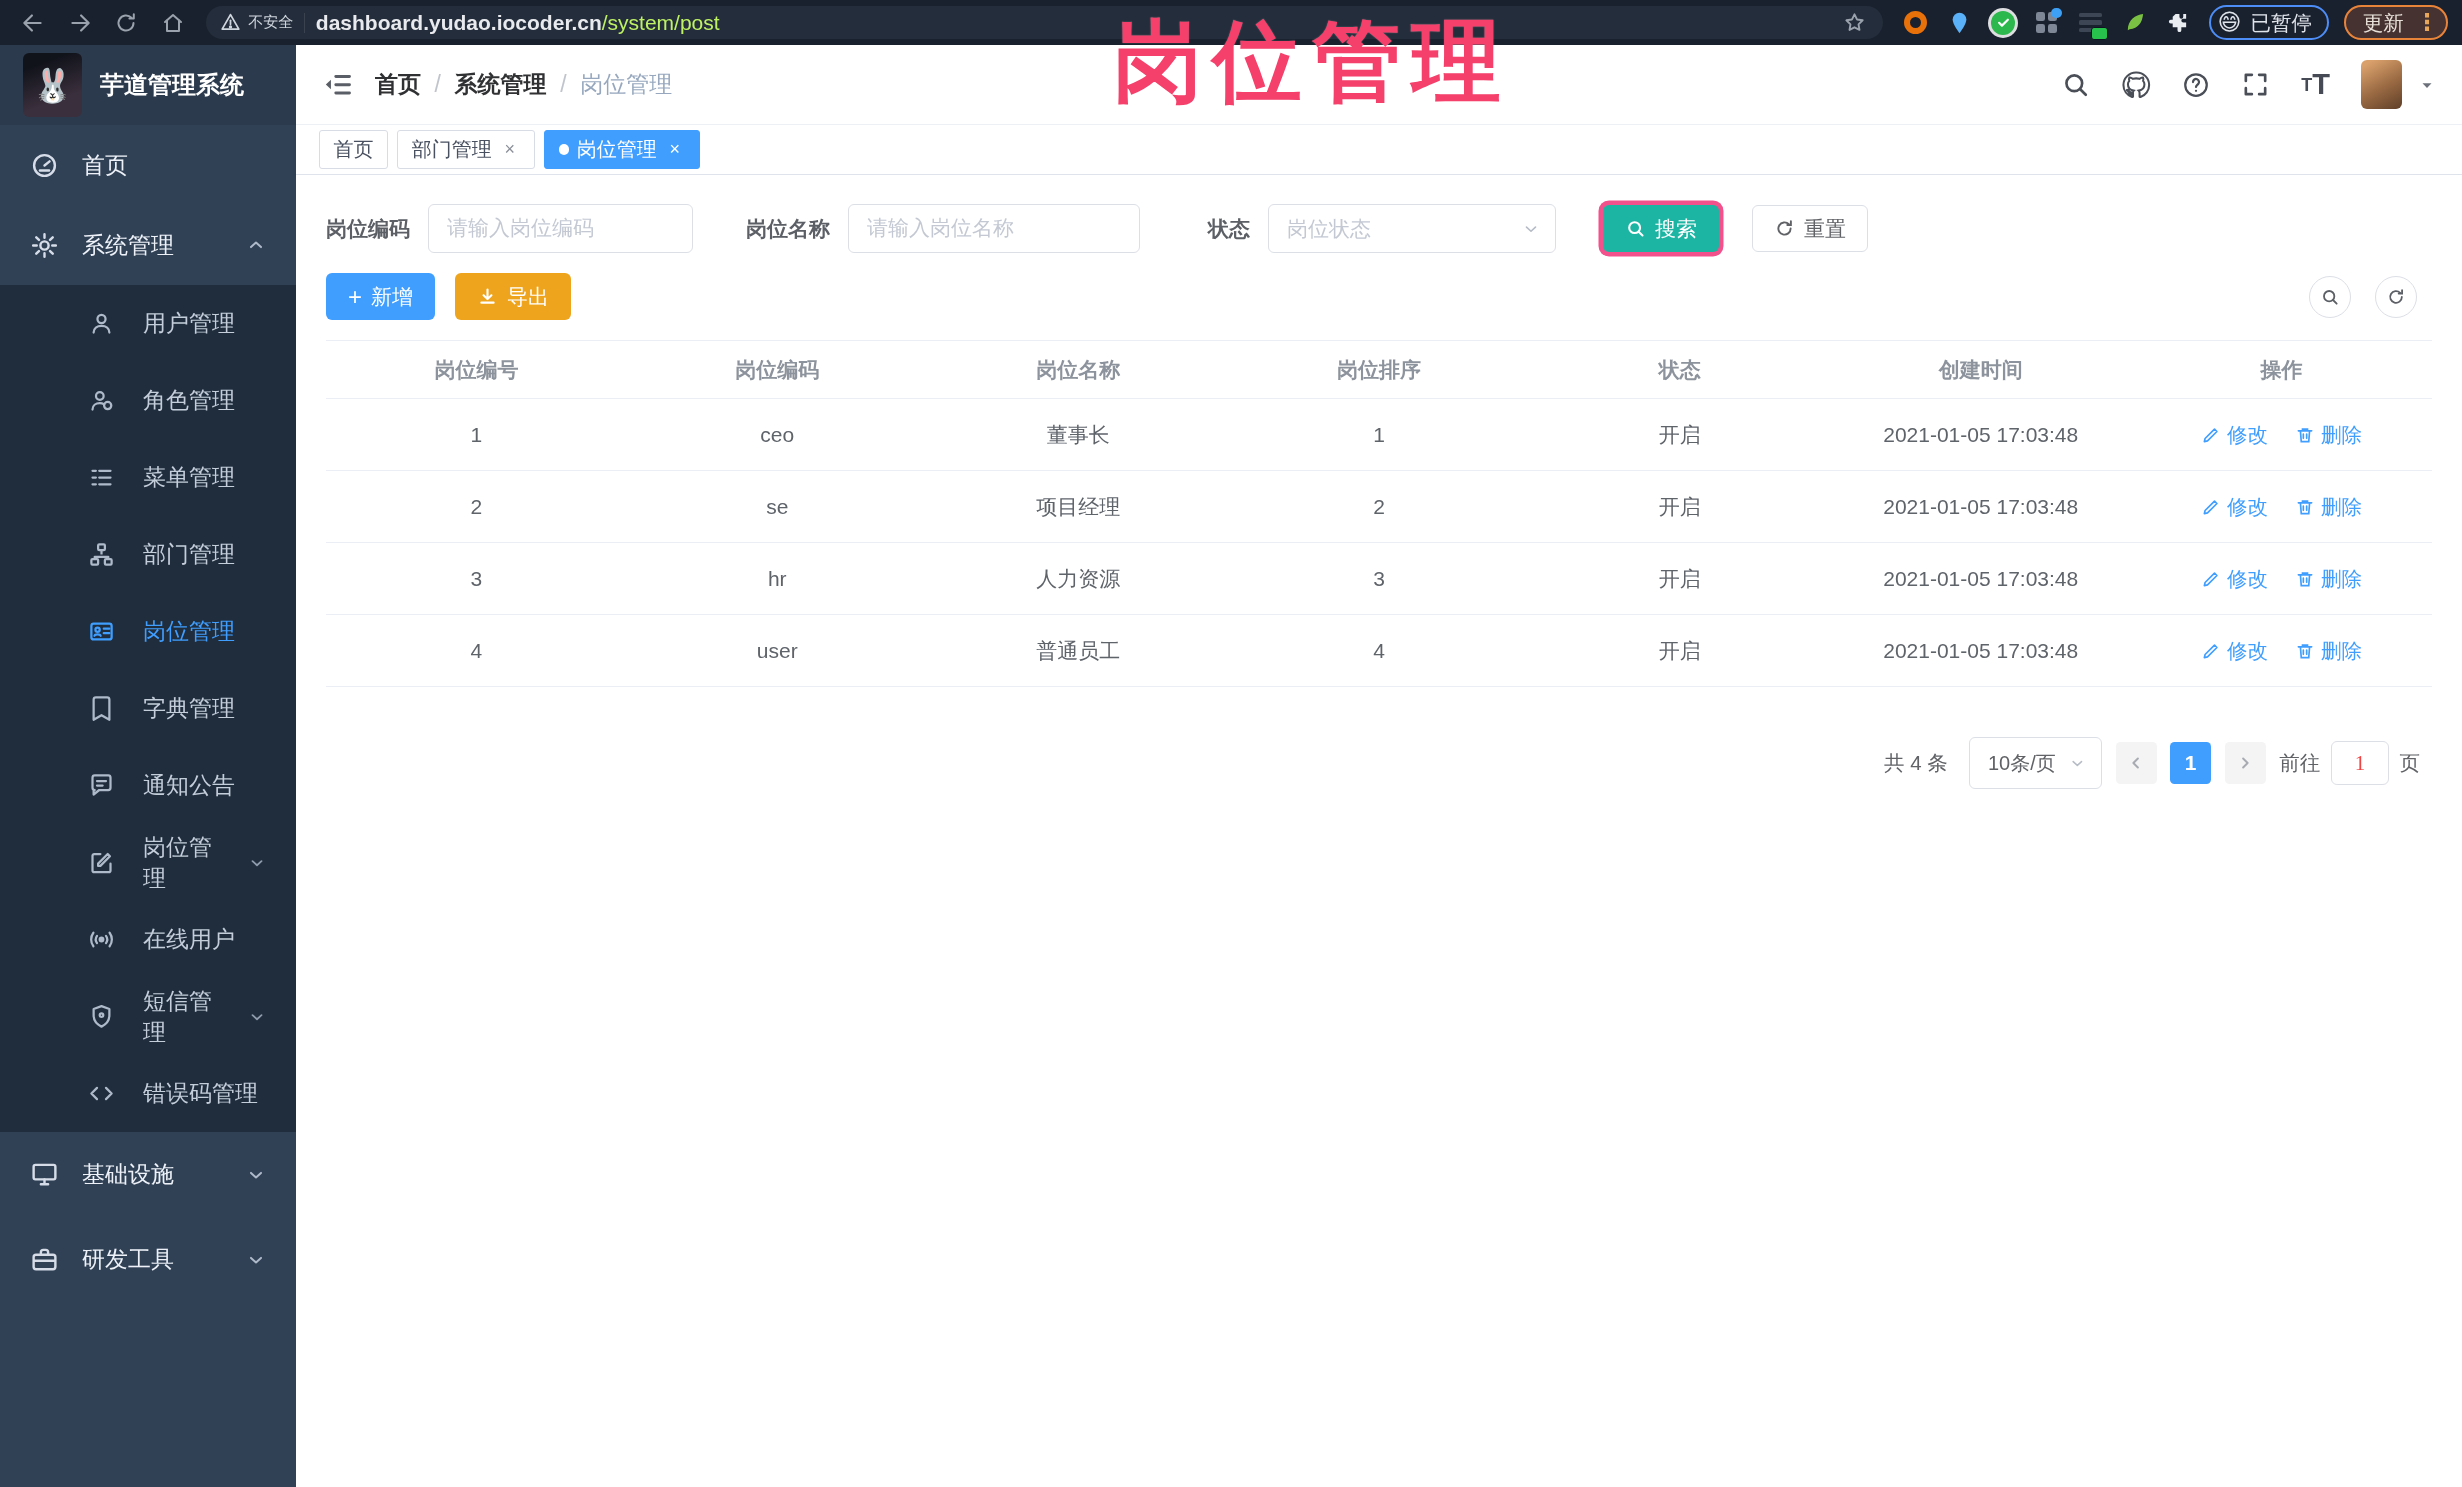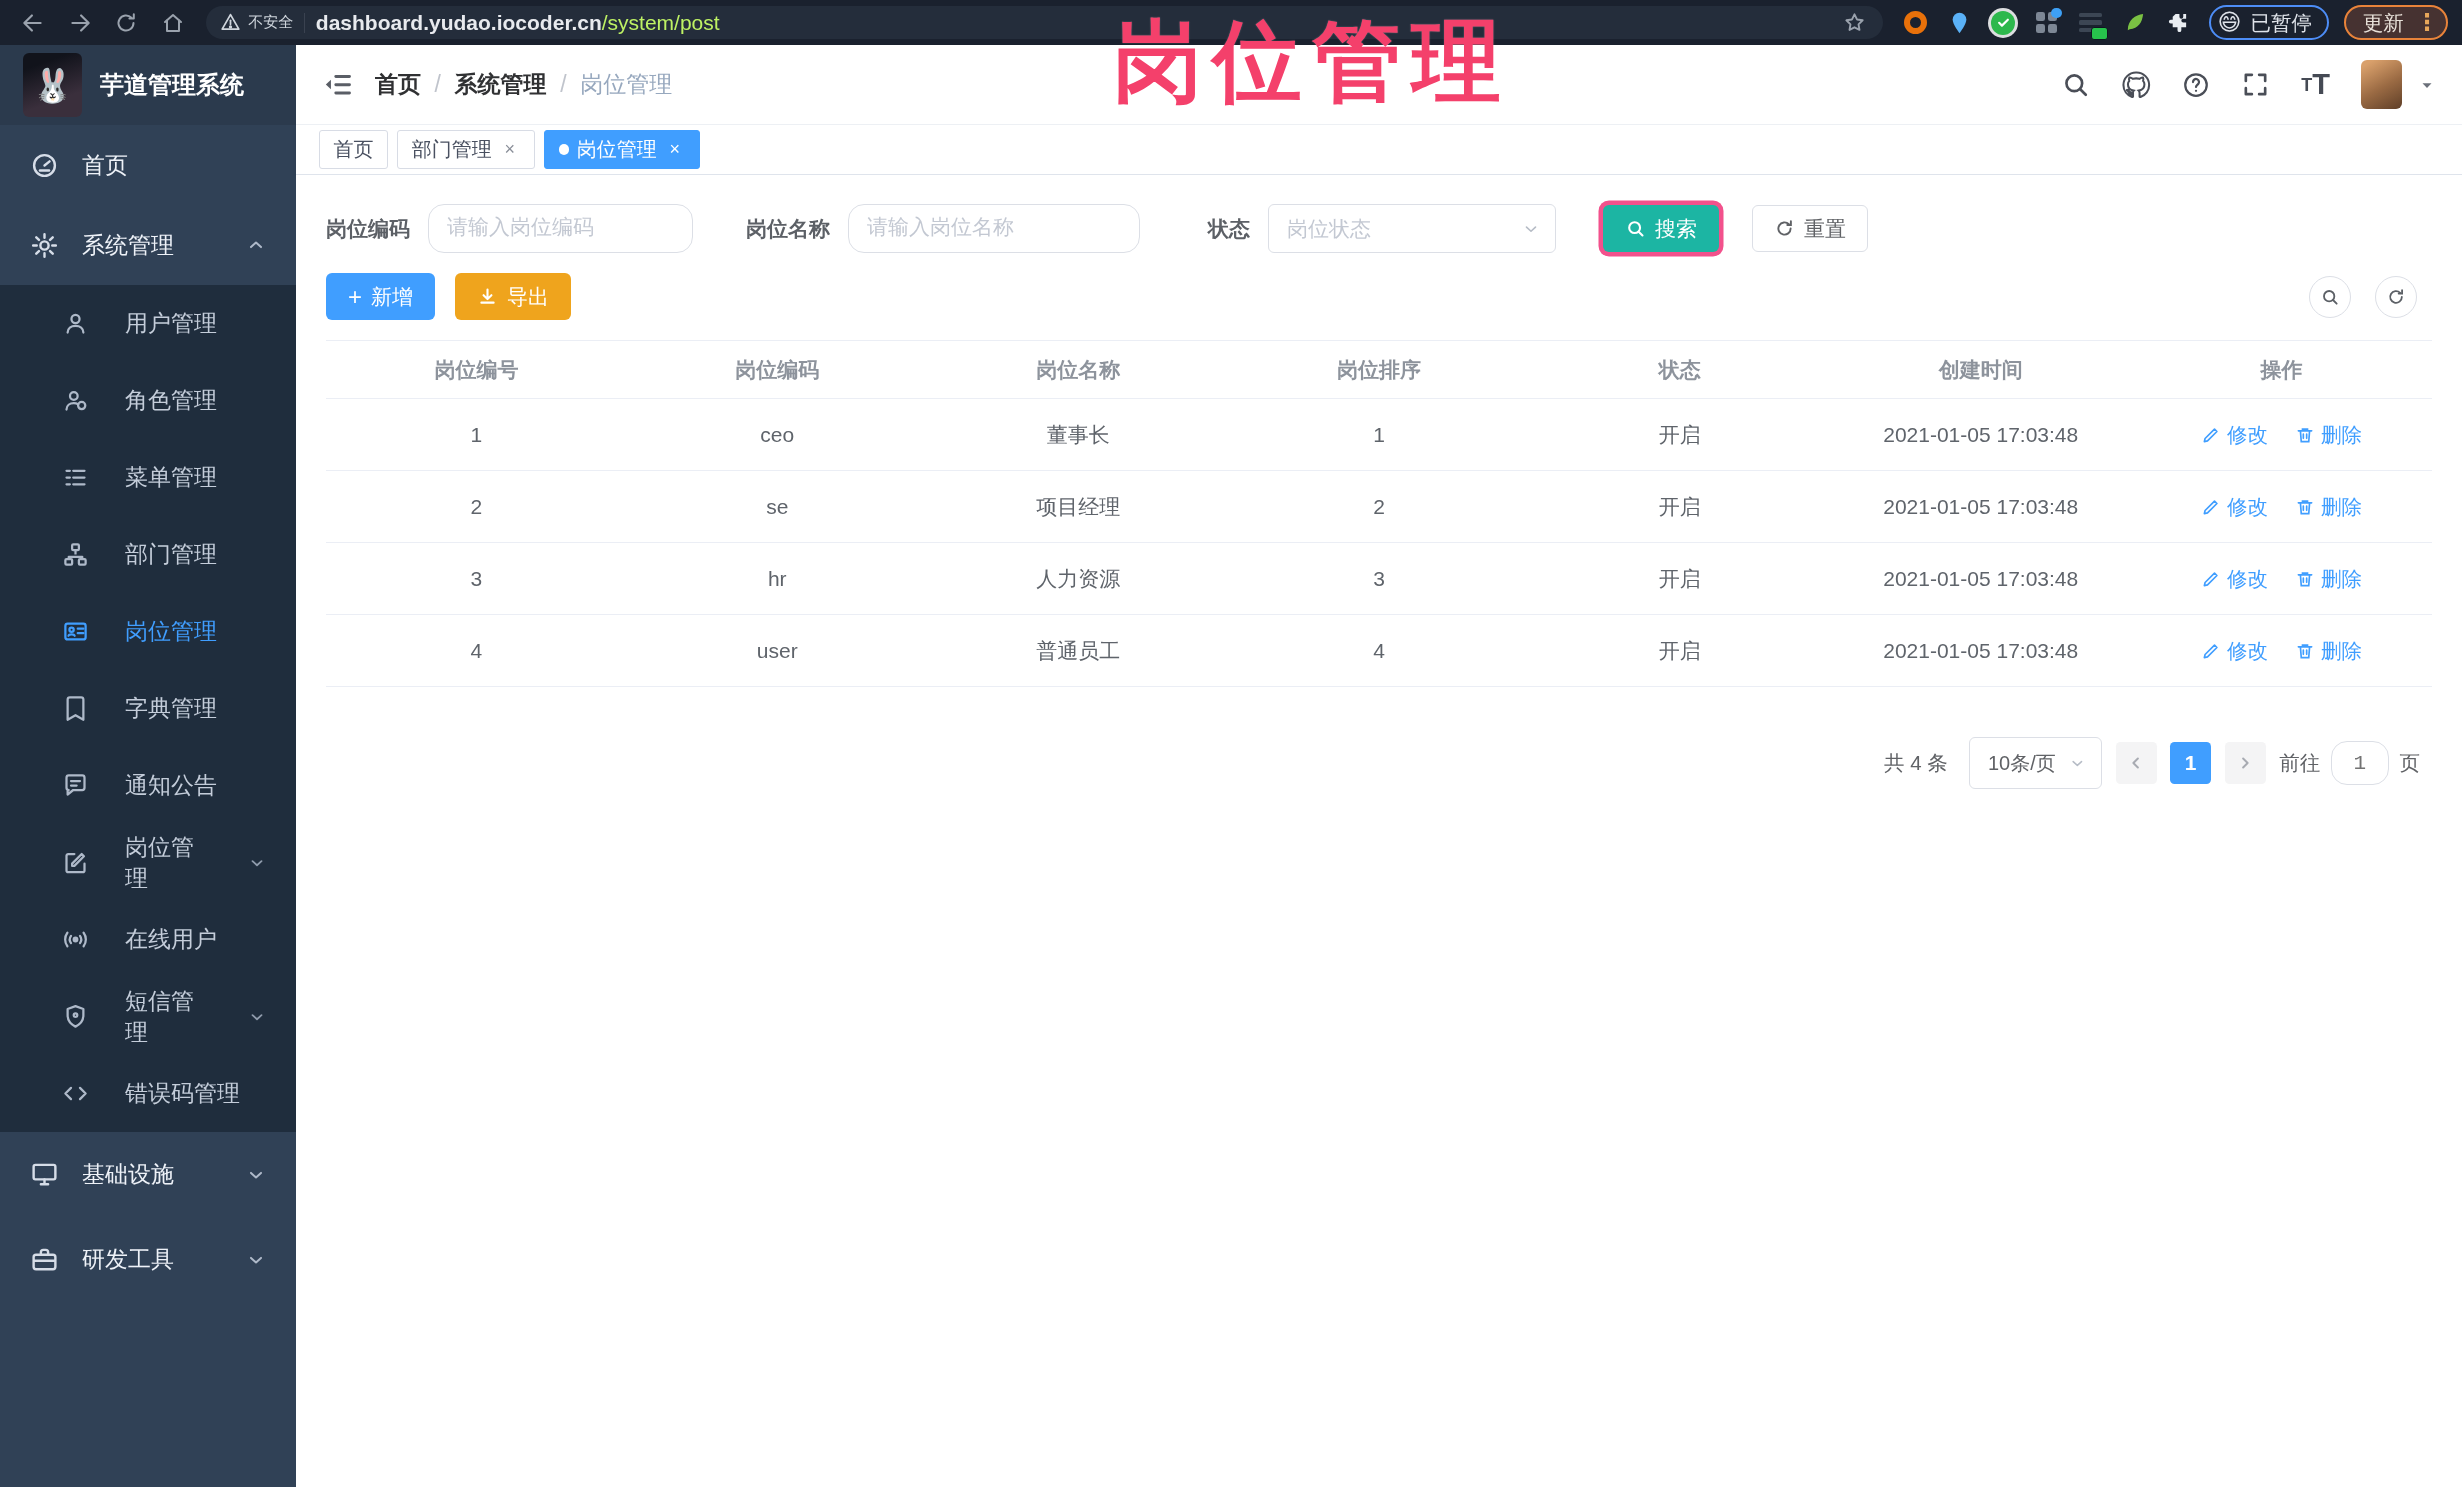--- a/index.html
+++ b/index.html
@@ -65,21 +65,21 @@
   
   .sidebar { width:296px; background:#304156; color:#eef2f8; flex-shrink:0; display:flex; flex-direction:column; font-size:23px; }
   .logo-row { height:80px; display:flex; align-items:center; gap:18px; padding:0 23px; background:#2b3a4d; }
   .logo-img { width:59px; height:64px; border-radius:6px; background:linear-gradient(160deg,#11131b 20%,#3a2f3c 70%); display:flex; align-items:center; justify-content:center; font-size:33px; }
   .logo-title { color:#fff; font-weight:700; font-size:24px; }
   .menu { flex:1; overflow:hidden; }
   .m-item { height:80px; display:flex; align-items:center; gap:23px; padding:0 30px; cursor:pointer; color:#eef2f8; }
   .m-item .mi { width:29px; height:29px; color:#d6dde8; flex-shrink:0; }
   .m-item .chev { margin-left:auto; color:#aeb9c9; }
   .submenu { background:#1f2d3d; }
-  .s-item { height:77px; display:flex; align-items:center; gap:36px; padding:0 30px 0 62px; cursor:pointer; color:#c4cdda; }
+  .s-item { height:77px; display:flex; align-items:center; gap:28px; padding:0 30px 0 88px; cursor:pointer; color:#c4cdda; }
   .s-item .mi { width:27px; height:27px; color:#aeb9c9; flex-shrink:0; }
   .s-item .chev { margin-left:auto; color:#8f9bac; }
   .s-item.active, .s-item.active .mi { color:#409eff; }
   .b-item { height:85px; }
 
   
   .main { flex:1; display:flex; flex-direction:column; background:#fff; min-width:0; }
 
   .navbar { height:80px; display:flex; align-items:center; padding:0 26px; border-bottom:1.5px solid #eef1f5; background:#fff; }
   .hamburger { width:33px; height:33px; color:#5a5e66; margin-right:20px; }
@@ -101,23 +101,23 @@
   .tag.active { background:#409eff; border-color:#409eff; color:#fff; }
   .tag.active .x { color:#fff; }
   .tag .dot { width:10.6px; height:10.6px; border-radius:50%; background:#fff; }
 
   .content { flex:1; padding:29px 30px 0 30px; background:#fff; }
 
   
   .filter-row { display:flex; align-items:center; margin-bottom:20px; }
   .f-label { font-weight:700; color:#5c6066; margin-right:18px; white-space:nowrap; }
   .inp {
-    height:49px; border:1.5px solid #dcdfe6; border-radius:16px; padding:0 18px;
-    font-size:21px; color:#737373; outline:none; background:#fff;
-    font-family:Liberation Mono, monospace;
+    height:49px; border:1.5px solid #dcdfe6; border-radius:6px; padding:0 18px;
+    font-size:21px; color:#ef4444; outline:none; background:#fff;
+    font-family:Liberation Serif, serif;
   }
   .inp::placeholder { color:#c3c8d2; }
   .w-code { width:265px; margin-right:53px; }
   .w-name { width:292px; margin-right:68px; }
   .select {
     height:49px; border:1.5px solid #dcdfe6; border-radius:6px; padding:0 15px 0 18px;
     display:flex; align-items:center; gap:12px; color:#c3c8d2; background:#fff; cursor:pointer;
   }
   .w-status { width:288px; margin-right:21px; }
   .select .sel-caret { margin-left:auto; color:#b6bcc6; }

